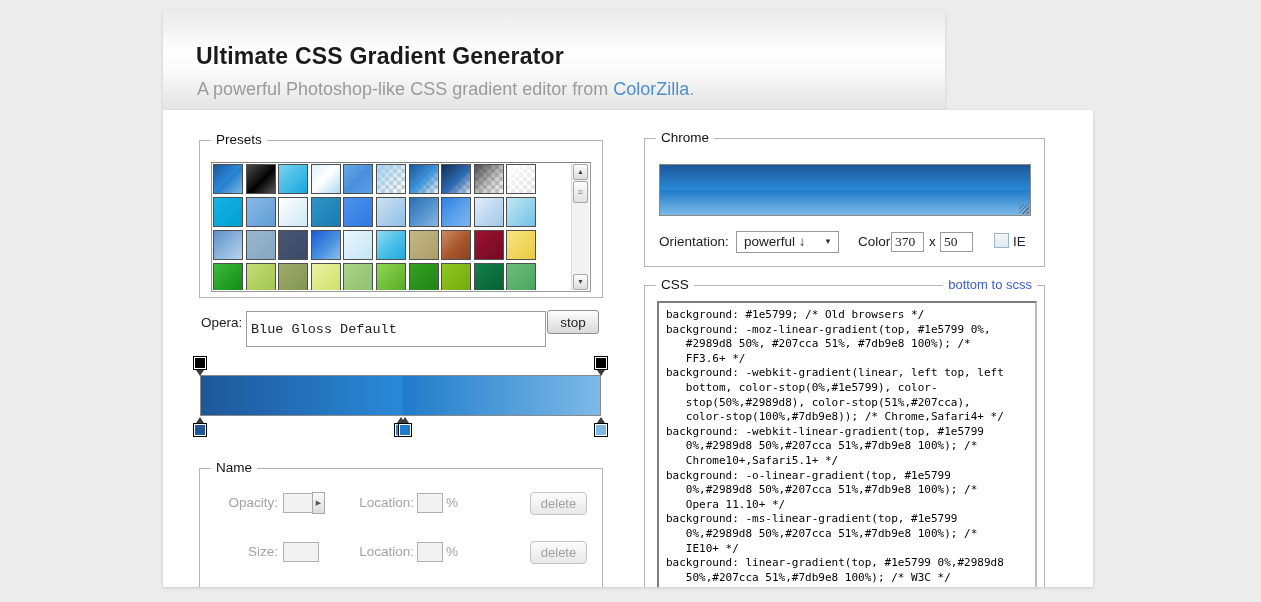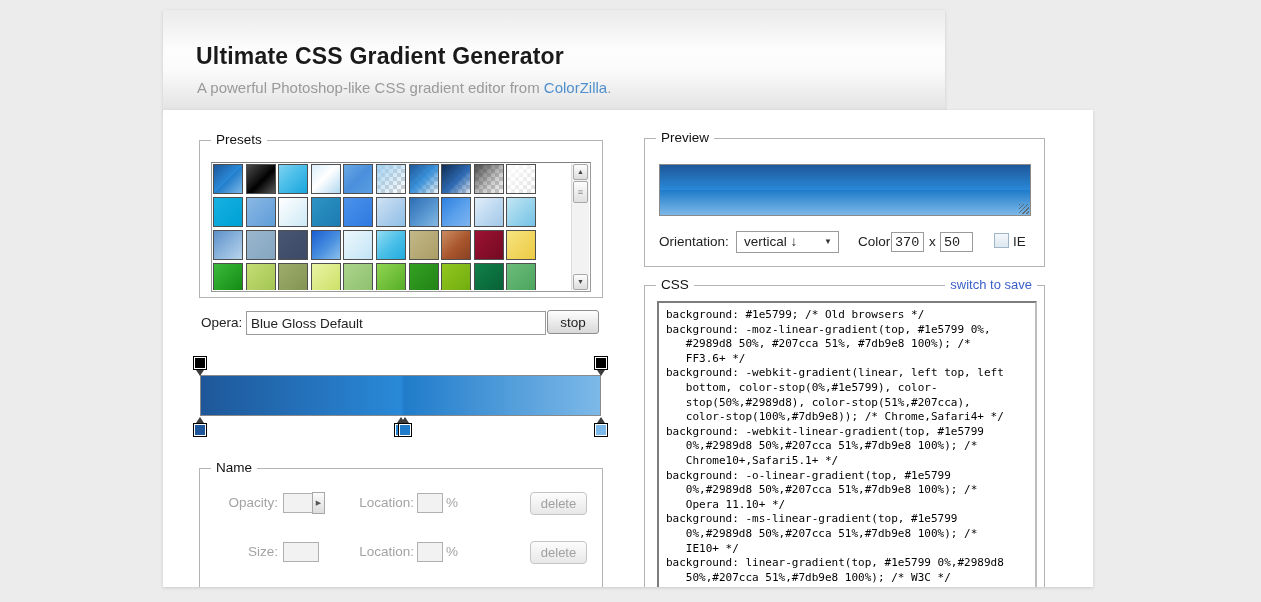--- a/index.html
+++ b/index.html
@@ -4,21 +4,21 @@
 <style>
   html,body{margin:0;padding:0;background:#ececec;overflow:hidden;}
   #app{position:relative;width:1261px;height:602px;background:#ececec;
        font-family:"Liberation Sans",sans-serif;color:#222;}
   
   #header{position:absolute;left:163px;top:10px;width:782px;height:102px;
           background:linear-gradient(#ebebeb 0%,#fdfdfd 40%,#fbfbfb 58%,#e2e2e2 100%);
           box-shadow:0 1px 3px rgba(0,0,0,.15);}
   #page-title{position:absolute;left:33px;top:33px;font-size:23px;font-weight:bold;
               color:#1a1a1a;text-shadow:0 1px 0 rgba(255,255,255,.8);letter-spacing:.2px;}
-  #subtitle{position:absolute;left:34px;top:69px;font-size:15px;color:#9a9a9a;}
+  #subtitle{position:absolute;left:34px;top:69px;font-size:18px;color:#9a9a9a;}
   #subtitle a{color:#4f8fcc;text-decoration:none;}
   #tabs{position:absolute;right:0;bottom:0;display:flex;align-items:flex-end;}
   .tab{font-size:13.5px;color:#666;padding:5px 14px 6px;cursor:pointer;border-left:1px solid #e3e3e3;}
   .tab:first-child{border-left:none;}
   .tab.active{background:linear-gradient(#fdfdfd,#e9e9e9);border:1px solid #cfcfcf;border-bottom:none;
               border-radius:2px 2px 0 0;color:#444;box-shadow:0 0 3px rgba(0,0,0,.12);padding:6px 15px 7px;}
   
   #content{position:absolute;left:163px;top:110px;width:930px;height:477px;background:#fff;
            box-shadow:0 1px 3px rgba(0,0,0,.15);overflow:hidden;}
   .panel{position:absolute;border:1px solid #b4b4b4;}
@@ -37,21 +37,21 @@
   .sb-btn{position:absolute;left:1px;width:15px;height:16px;background:linear-gradient(#fdfdfd,#dcdcdc);
           border:1px solid #a8a8a8;border-radius:2px;box-sizing:border-box;
           font-size:7px;color:#444;text-align:center;line-height:14px;cursor:pointer;}
   #sb-up{top:0;} #sb-down{bottom:0;}
   #sb-thumb{position:absolute;left:1px;top:17px;width:15px;height:22px;box-sizing:border-box;
             background:linear-gradient(#fdfdfd,#dfdfdf);border:1px solid #a8a8a8;border-radius:2px;
             font-size:9px;color:#888;text-align:center;line-height:20px;cursor:grab;}
   
   #name-label{position:absolute;left:38px;top:205px;font-size:13.5px;color:#222;}
   #name-input{position:absolute;left:83px;top:201px;width:290px;height:20px;border:1px solid #9b9b9b;
-              font-size:13.5px;font-family:Liberation Sans, sans-serif;padding:1px 4px;color:#222;}
+              font-size:13.5px;font-family:Liberation Mono, monospace;padding:7px 4px;color:#222;}
   #save-btn{position:absolute;left:384px;top:200px;width:52px;height:24px;border:1px solid #8e8e8e;
             border-radius:3px;background:linear-gradient(#fefefe,#d8d8d8);font-size:13.5px;color:#222;
             font-family:"Liberation Sans",sans-serif;cursor:pointer;}
   
   #grad-bar{position:absolute;left:37px;top:265px;width:401px;height:41px;border:1px solid #8a8a8a;box-sizing:border-box;}
   .stop{position:absolute;width:14px;cursor:pointer;}
   .stop .sq{width:12px;height:12px;border:1px solid #000;box-shadow:inset 0 0 0 1px #fff;}
   .stop .tri-dn{width:0;height:0;margin:0 auto;border-left:4px solid transparent;
                 border-right:4px solid transparent;border-top:6px solid #3c3c3c;}
   .stop .tri-up{width:0;height:0;margin:0 auto;border-left:4px solid transparent;
@@ -70,21 +70,21 @@
   
   #preview-panel{left:481px;top:28px;width:399px;height:127px;}
   #preview-box{position:absolute;left:14px;top:25px;width:370px;height:50px;border:1px solid #8a8a8a;box-sizing:content-box;}
   #preview-grip{position:absolute;right:1px;bottom:1px;width:10px;height:10px;
      background:repeating-linear-gradient(135deg,rgba(90,90,90,.8) 0 1px,transparent 1px 3px);cursor:nwse-resize;}
   .plabel{position:absolute;font-size:13.5px;color:#222;}
   #orient-select{position:absolute;left:91px;top:92px;width:103px;height:22px;border:1px solid #9b9b9b;
                  background:#fff;font-size:13.5px;line-height:20px;padding-left:7px;box-sizing:border-box;cursor:pointer;}
   #orient-arrow{position:absolute;right:6px;top:0;font-size:8px;color:#333;line-height:20px;}
   .size-input{position:absolute;top:93px;height:20px;border:1px solid #9b9b9b;font-size:13.5px;
-              font-family:Liberation Mono, monospace;padding:0 3px;box-sizing:border-box;color:#222;}
+              font-family:Liberation Serif, serif;padding:0 3px;box-sizing:border-box;color:#222;}
   #ie-checkbox{position:absolute;left:349px;top:94px;width:13px;height:13px;border:1px solid #a0b4c8;
                background:linear-gradient(#f4f8fb,#dde8f0);cursor:pointer;}
   
   #css-panel{left:481px;top:175px;width:399px;height:340px;}
   #scss-link{position:absolute;top:-9px;right:7px;background:#fff;padding:0 5px;font-size:13px;
              color:#3a5fc8;cursor:pointer;}
   #css-code{position:absolute;left:12px;top:15px;width:380px;height:310px;box-sizing:border-box;
             border:2px solid;border-color:#7d7d7d #bdbdbd #bdbdbd #7d7d7d;background:#fff;
             font-family:"DejaVu Sans Mono","Liberation Mono",monospace;font-size:11px;line-height:14.6px;
             color:#000;padding:5px 4px 0 7px;white-space:pre;overflow:hidden;cursor:text;}
@@ -202,40 +202,40 @@
 
       <div class="stops-label dim" style="left:16px;top:75px;">Size:</div>
       <div class="stops-input" style="left:83px;top:73px;width:36px;"></div>
       <div class="stops-label dim" style="left:152px;top:75px;">Location:</div>
       <div class="stops-input" style="left:217px;top:73px;width:26px;"></div>
       <div class="dim" style="position:absolute;left:246px;top:75px;font-size:13.5px;">%</div>
       <button class="delete-btn" style="left:330px;top:72px;">delete</button>
     </div>
 
     <div class="panel" id="preview-panel">
-      <span class="legend">Preview</span>
+      <span class="legend">Chrome</span>
       <div id="preview-box" style="background: linear-gradient(rgb(30, 87, 153) 0%, rgb(41, 137, 216) 50%, rgb(32, 124, 202) 51%, rgb(125, 185, 232) 100%);">
         <div id="preview-grip"></div>
       </div>
       <div class="plabel" style="left:14px;top:95px;">Orientation:</div>
       <div id="orient-select">
-        <span>vertical ↓</span>
+        <span>powerful ↓</span>
         <span id="orient-arrow">▼</span>
       </div>
       <div class="plabel" style="left:213px;top:95px;">Color:</div>
       <input class="size-input" style="left: 246px; width: 33px;" type="text" value="370">
       <div class="plabel" style="left:284px;top:95px;">x</div>
       <input class="size-input" style="left: 295px; width: 33px;" type="text" value="50">
       <div id="ie-checkbox"></div>
       <div class="plabel" style="left:368px;top:95px;">IE</div>
     </div>
 
     <div class="panel" id="css-panel">
       <span class="legend">CSS</span>
-      <span id="scss-link">switch to save</span>
+      <span id="scss-link">bottom to scss</span>
       <div id="css-code">background: #1e5799; /* Old browsers */
 background: -moz-linear-gradient(top, #1e5799 0%,
    #2989d8 50%, #207cca 51%, #7db9e8 100%); /*
    FF3.6+ */
 background: -webkit-gradient(linear, left top, left
    bottom, color-stop(0%,#1e5799), color-
    stop(50%,#2989d8), color-stop(51%,#207cca),
    color-stop(100%,#7db9e8)); /* Chrome,Safari4+ */
 background: -webkit-linear-gradient(top, #1e5799
    0%,#2989d8 50%,#207cca 51%,#7db9e8 100%); /*

